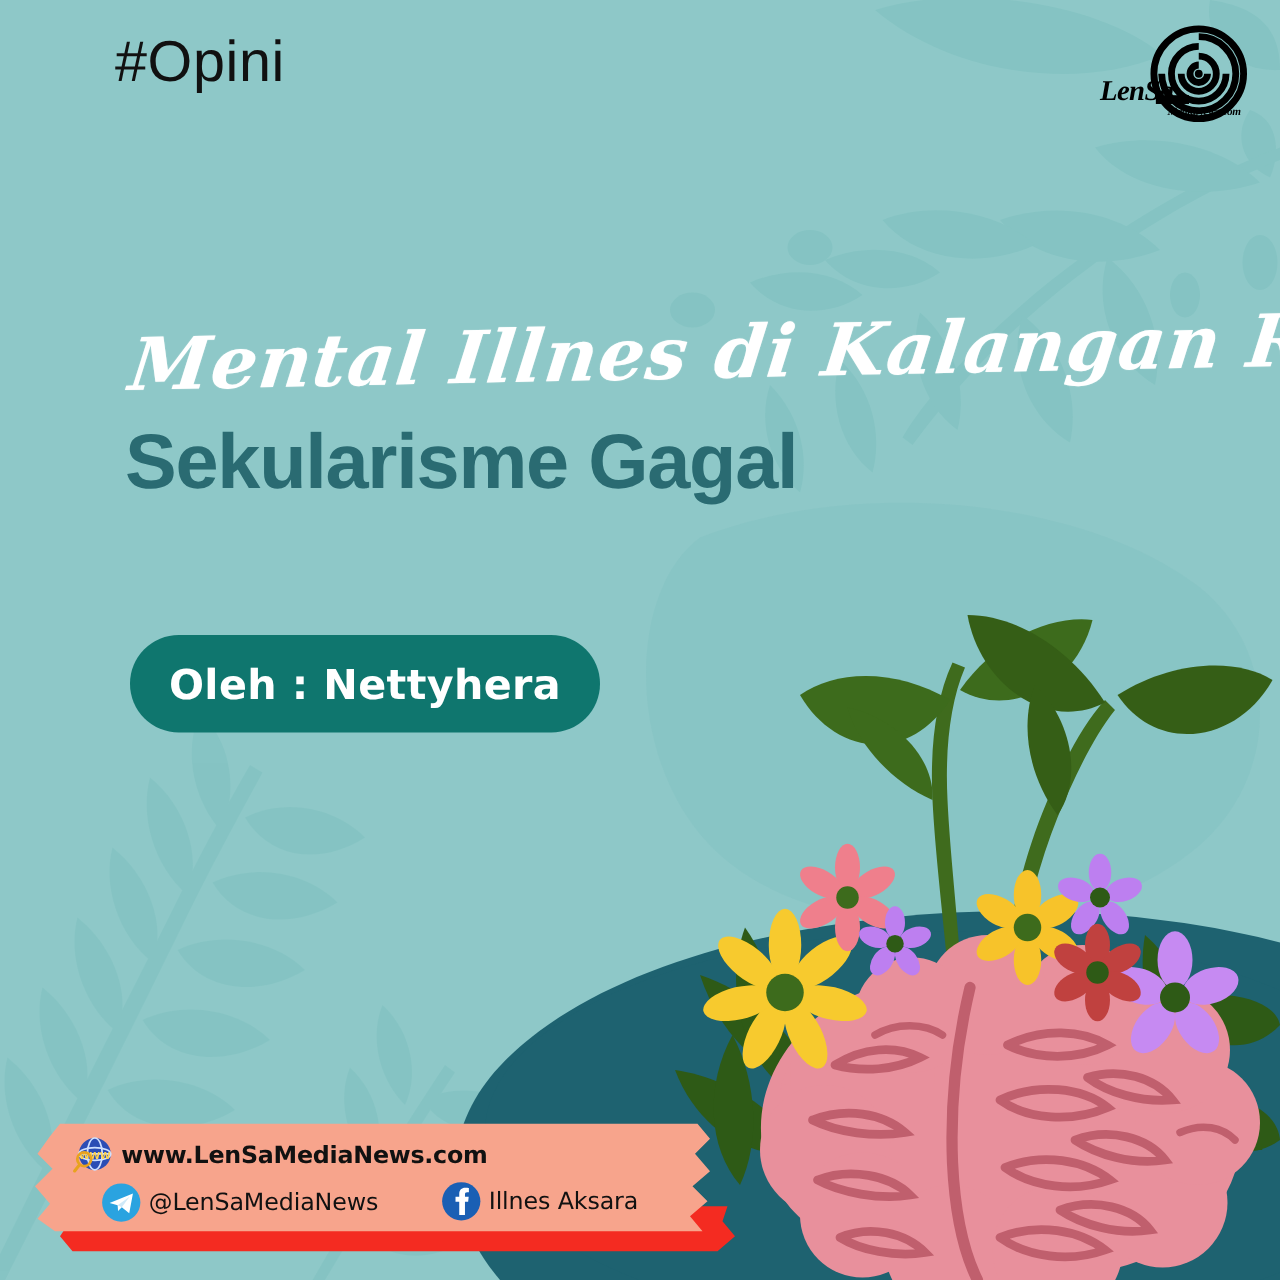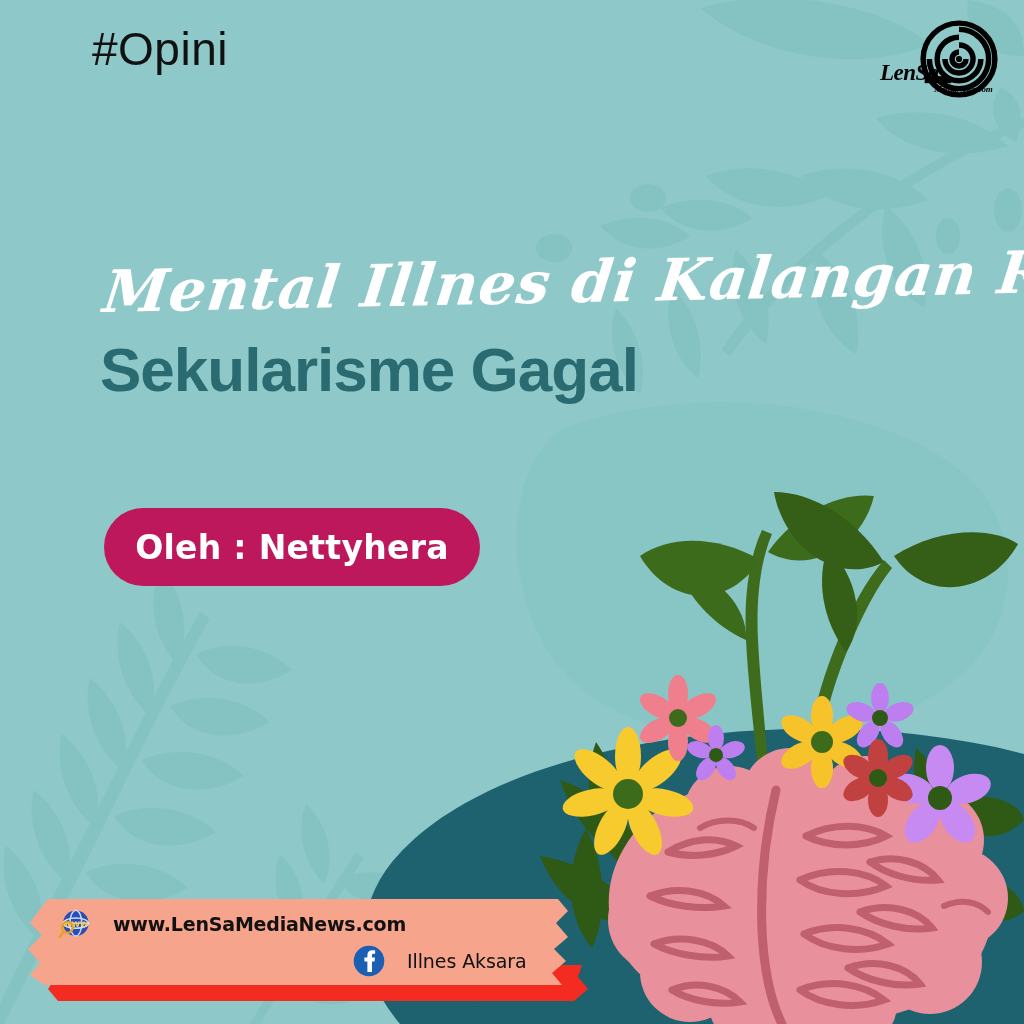--- a/index.html
+++ b/index.html
@@ -58,36 +58,36 @@
     font-size:62px;font-weight:700;line-height:1.02;
     letter-spacing:-1px;
     font-family:Liberation Sans, sans-serif;
   }
   #main-title .ln{display:block;white-space:nowrap;}
 
   
   #author-badge{
     position:absolute;left:104px;top:508px;
     min-width:376px;height:78px;border-radius:39px;
-    background:#be185d;
+    background:#0f766e;
     display:flex;align-items:center;justify-content:center;
     padding:0 26px;box-sizing:border-box;
   }
   #author-badge span{
     color:#fff;font-size:33px;font-weight:700;letter-spacing:.3px;
     font-family:"DejaVu Sans",sans-serif;white-space:nowrap;
   }
 
   
   #footer{position:absolute;left:22px;top:893px;width:620px;height:112px;}
   #footer .rows{
     position:absolute;left:0;top:0;width:620px;height:96px;
   }
   .frow{
-    position:absolute;display:flex;align-items:center;gap:21px;
+    position:absolute;display:flex;align-items:center;gap:5px;
     white-space:nowrap;
   }
   .ficon{width:34px;height:34px;flex:0 0 34px;position:relative;}
   .ftext{
     font-family:"DejaVu Sans",sans-serif;
     font-size:19px;font-weight:700;color:#111;letter-spacing:-.2px;
   }
   .ftext.light{font-weight:400;letter-spacing:-.1px;}
   #fr-web{left:36px;top:14px;}
   #fr-tg {left:58px;top:52px;}
@@ -397,20 +397,30 @@
               <line x1="6" y1="19" x2="36" y2="19"></line>
             </g>
             <text x="21" y="24" font-size="9" font-weight="bold" fill="#ffd34d" text-anchor="middle" font-family="DejaVu Sans, sans-serif">WWW</text>
             <circle cx="11" cy="24" r="6.5" fill="none" stroke="#e8a21f" stroke-width="2.6"></circle>
             <line x1="6" y1="30" x2="2" y2="35" stroke="#e8a21f" stroke-width="3" stroke-linecap="round"></line>
           </svg>
         </span>
         <span class="ftext">www.LenSaMediaNews.com</span>
       </div>
 
+      <div class="frow" id="fr-tg">
+        <span class="ficon">
+          <svg viewBox="0 0 40 40" width="34" height="34">
+            <circle cx="20" cy="20" r="18" fill="#2aa3e0"></circle>
+            <path d="M9 20.5 L31 11.5 L27.5 30 L20.5 24.5 L17 28 L16.6 22.6 Z" fill="#fff"></path>
+            <path d="M16.6 22.6 L27.8 14.5 L20.5 24.5 Z" fill="#cfe9f8"></path>
+          </svg>
+        </span>
+        <span class="ftext light">@LenSaMediaNews</span>
+      </div>
 
 
       <div class="frow" id="fr-fb">
         <span class="ficon">
           <svg viewBox="0 0 40 40" width="34" height="34">
             <circle cx="20" cy="20" r="18" fill="#1a5fb4"></circle>
             <path d="M23.5 20.5 H26.5 L27 15.8 H23.5 V13.6 C23.5 12.3 24 11.6 25.6 11.6 H27.2 V7.6
                      C26.6 7.5 25.2 7.4 23.8 7.4 C20.3 7.4 18.1 9.4 18.1 13.1 V15.8 H14.6 V20.5
                      H18.1 V33 H23.5 Z" fill="#fff"></path>
           </svg>

